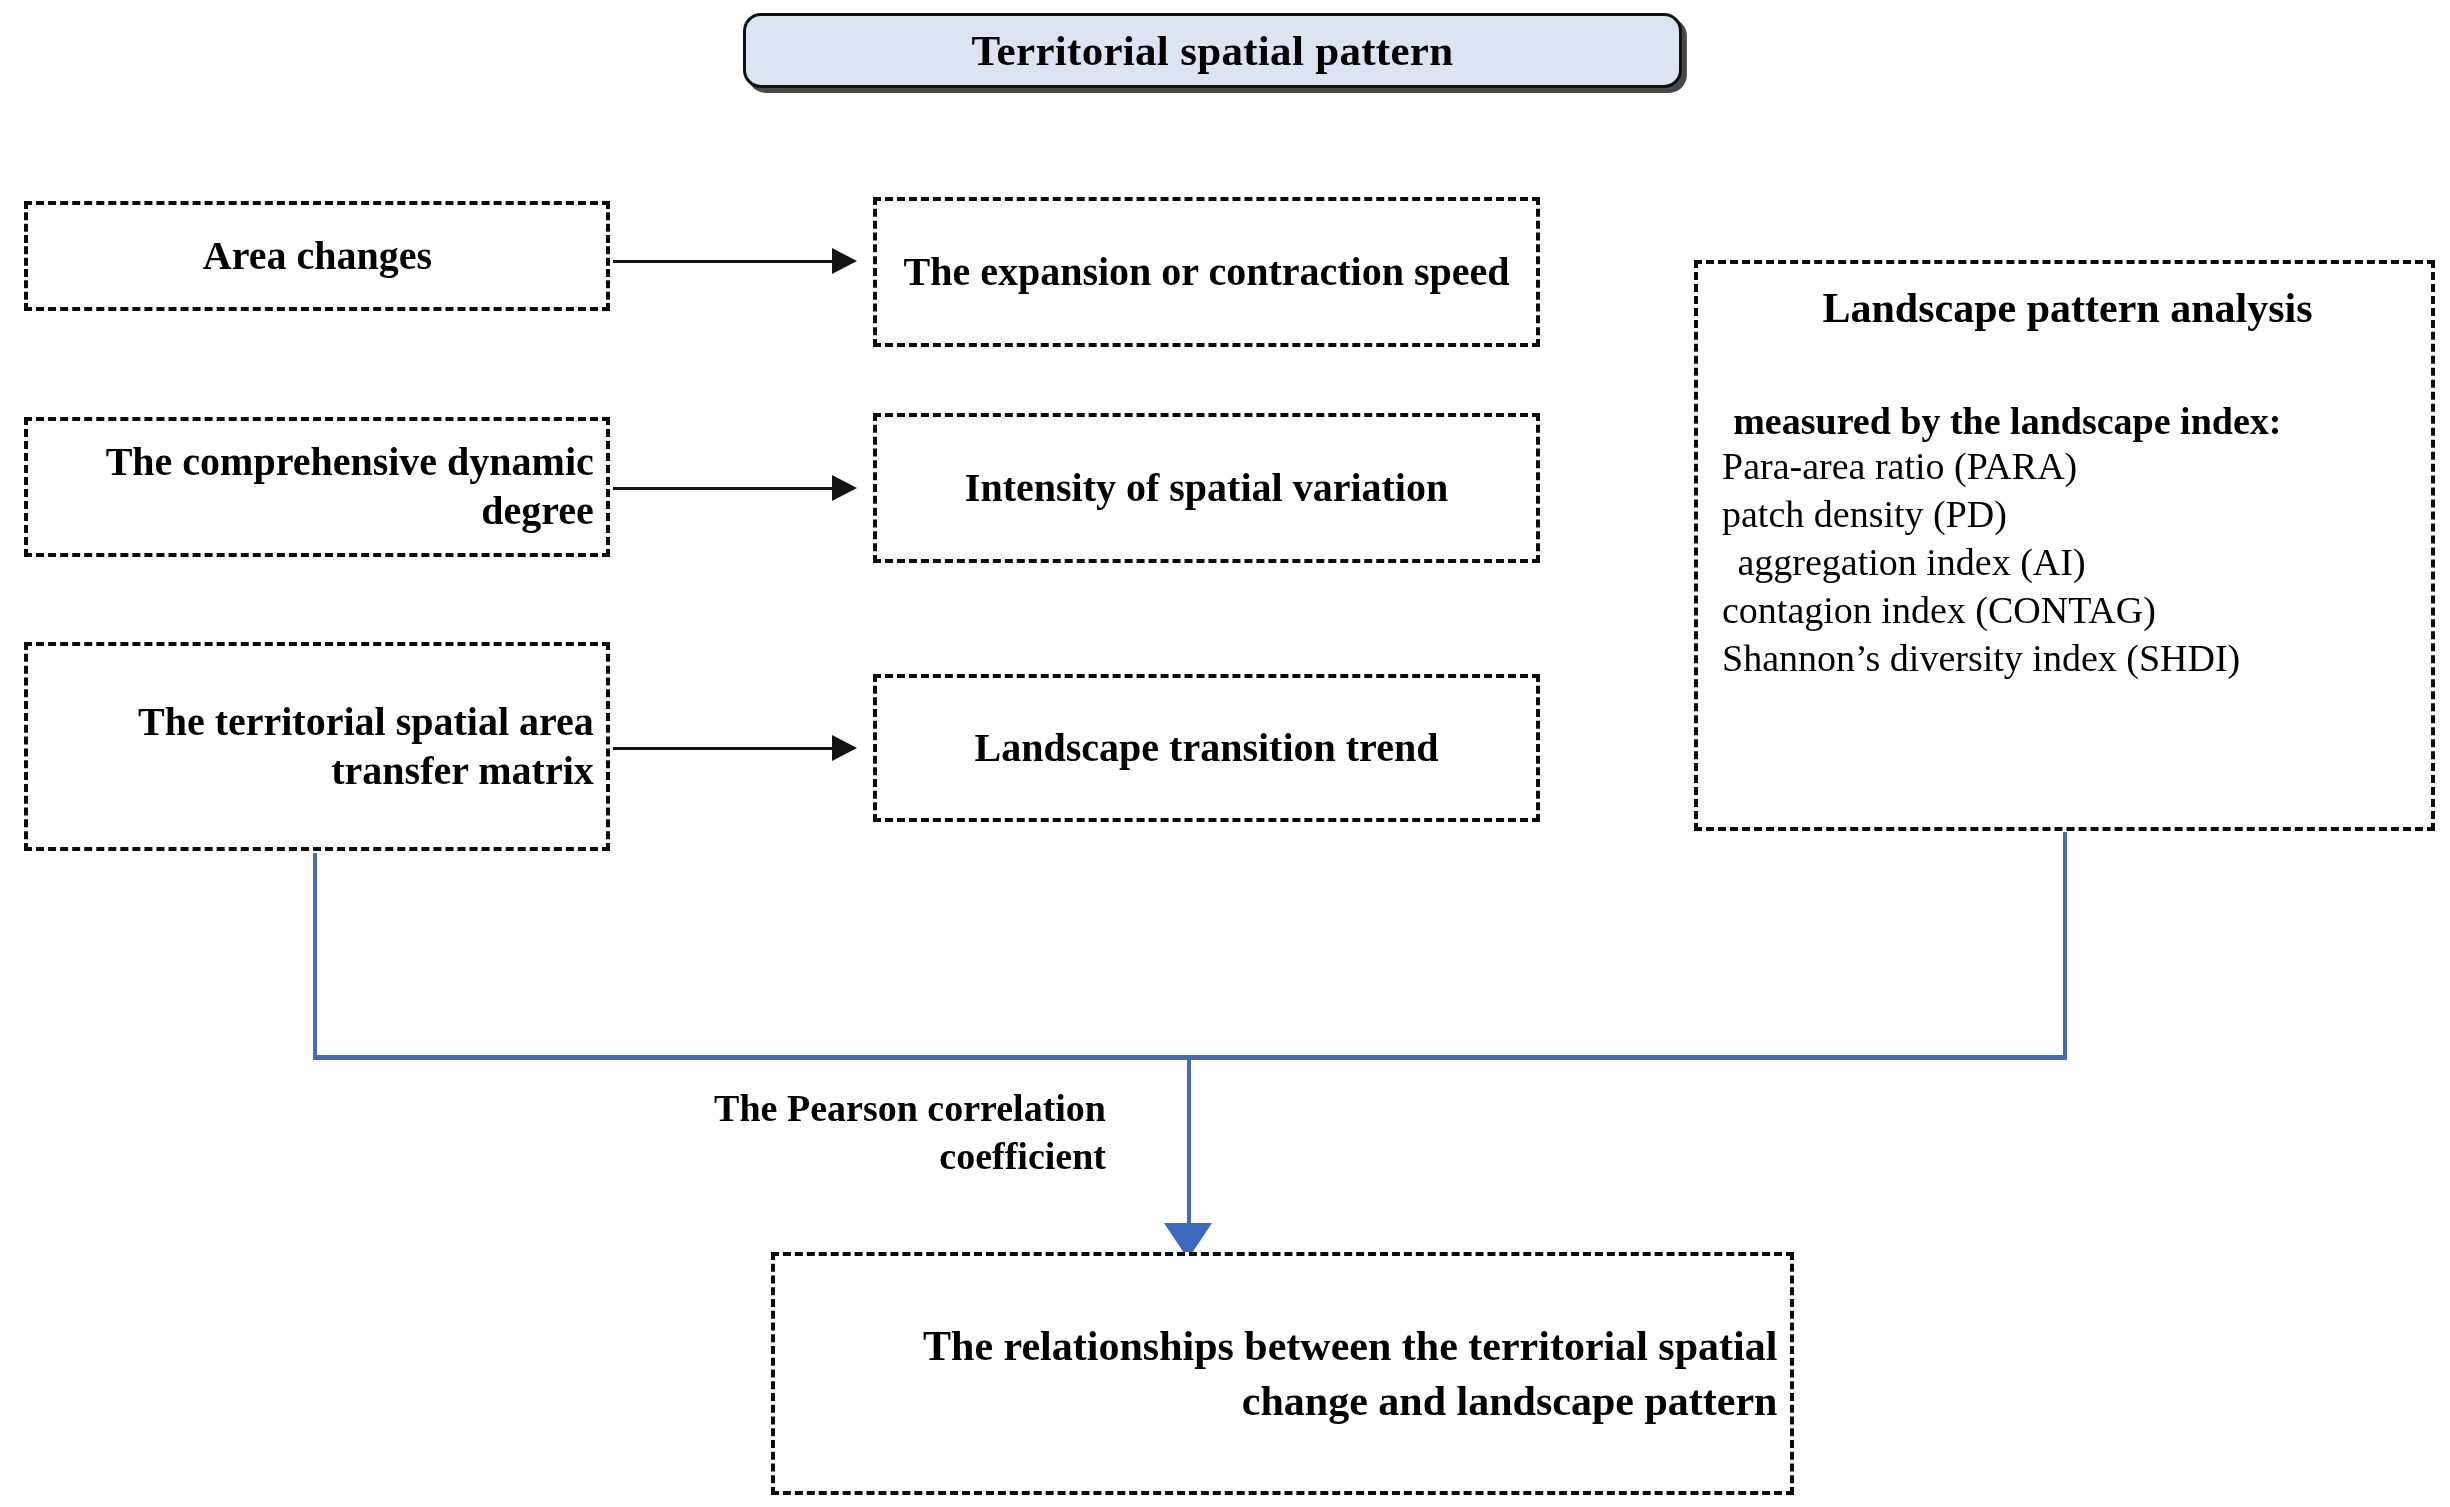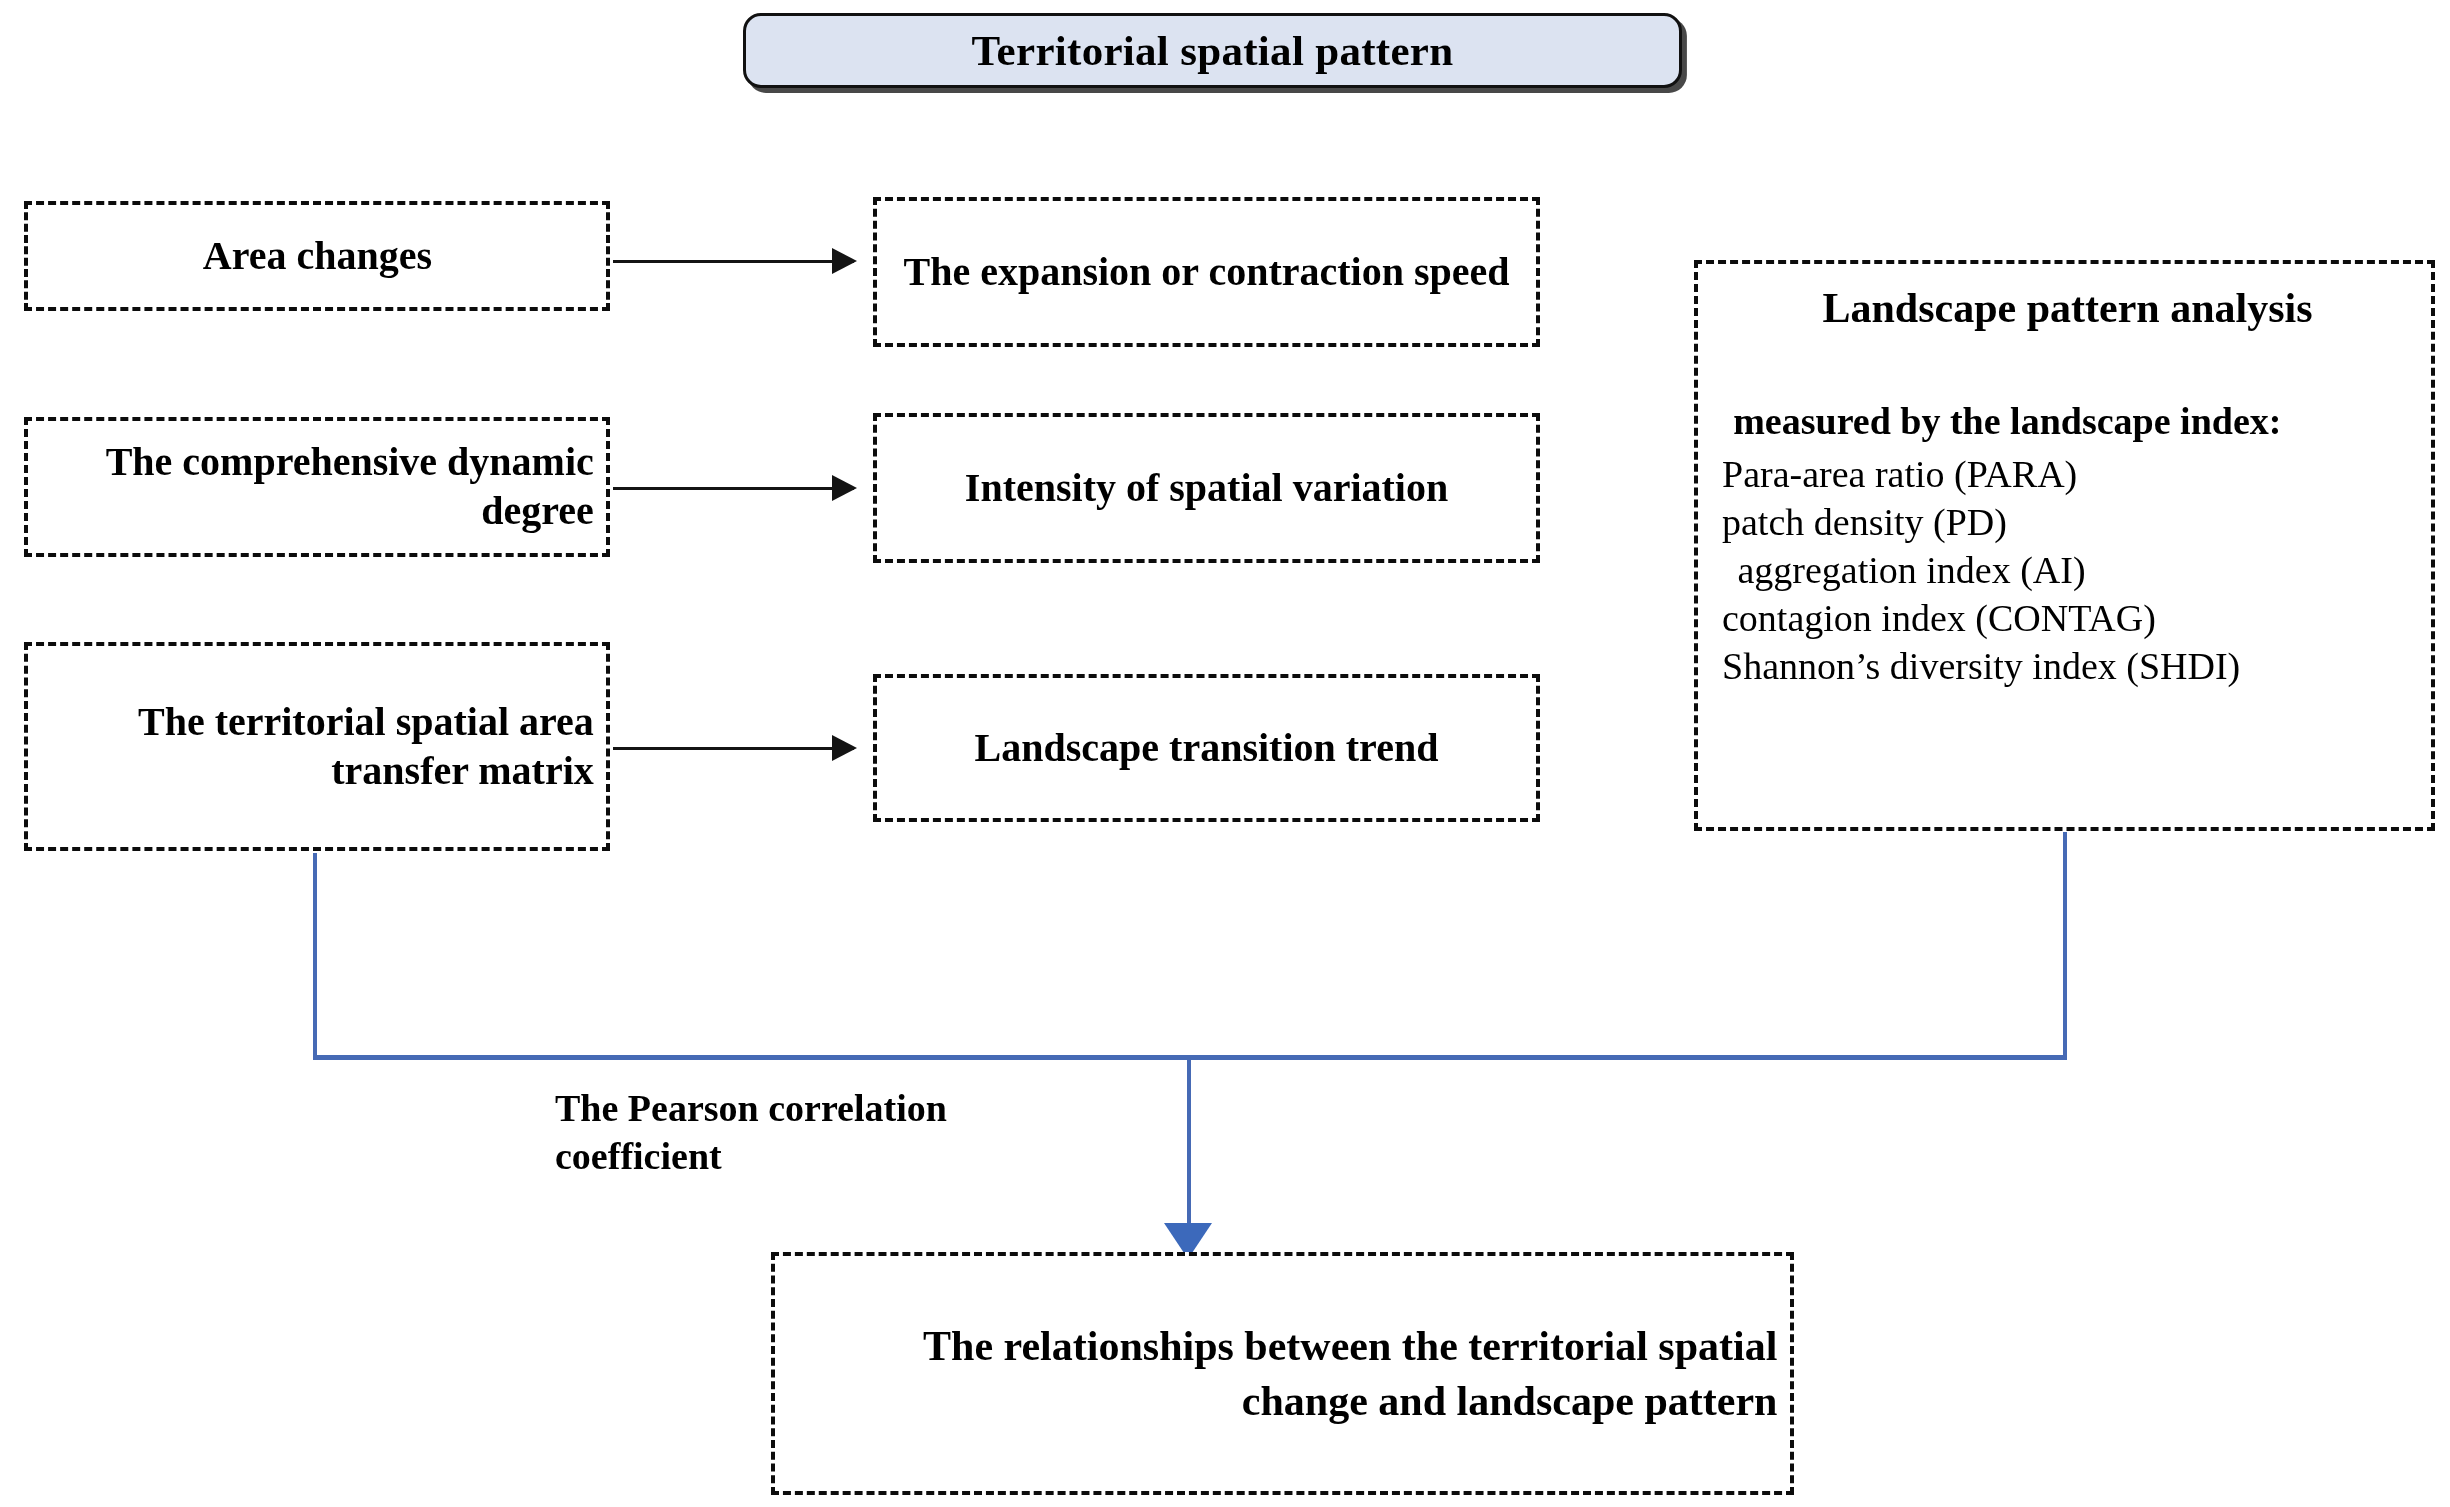--- a/index.html
+++ b/index.html
@@ -92,21 +92,21 @@
     text-align: center;
     margin-top: 5px;
   }
   #panel-landscape .panel-sub {
     font-size: 38px;
     font-weight: bold;
     margin-top: 67px;
     padding-left: 11.2px;
   }
   #panel-landscape .index-list {
-    margin-top: 8px;
+    margin-top: 0;
   }
   #panel-landscape .index-item {
     font-size: 38px;
     font-weight: normal;
     line-height: 1.26;
     white-space: nowrap;
   }
   #panel-landscape .index-item.indent { padding-left: 15.4px; }
 
   
@@ -147,21 +147,21 @@
     border-right: 24.4px solid transparent;
     border-top: 36px solid #3c69bb;
   }
 
   
   #pearson-label {
     position: absolute;
     left: 555px;
     top: 1085px;
     width: 551px;
-    text-align: left;
+    text-align: right;
     font-size: 38px;
     font-weight: bold;
     line-height: 1.26;
   }
 </style>
 </head>
 <body>
 
 <div id="canvas">
 

